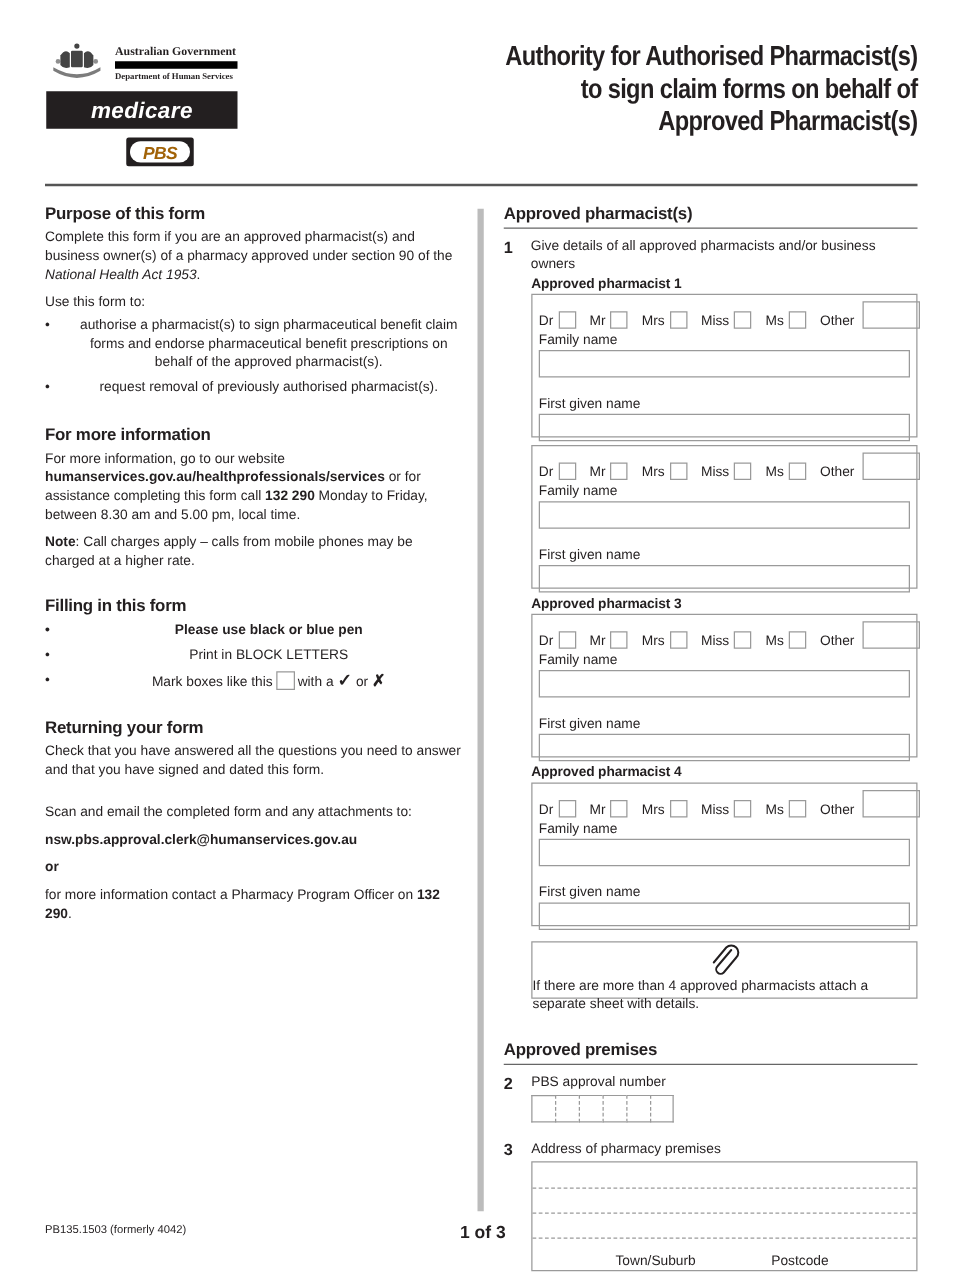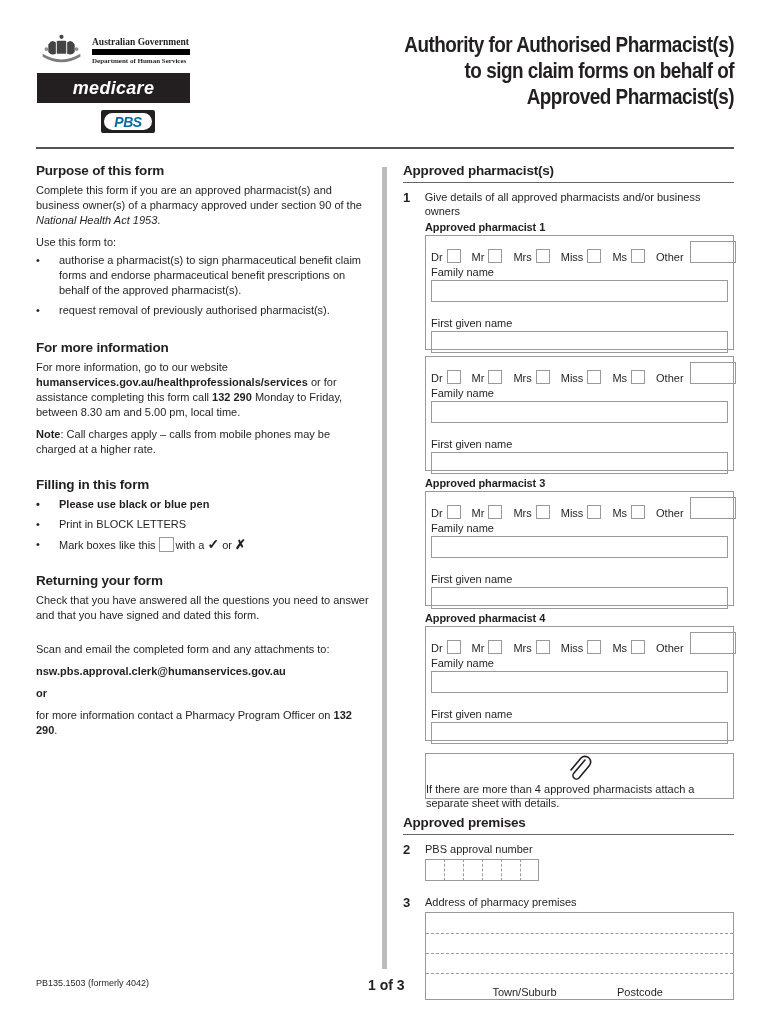--- a/index.html
+++ b/index.html
@@ -11,32 +11,32 @@
   .gov-row { display: flex; align-items: center; height: 42px; }
   .crest { width: 52px; height: 42px; }
   .gov-text { margin-left: 6px; font-family: "Liberation Serif", serif; }
   .gov-name { font-size: 9.5px; font-weight: bold; border-bottom: 6px solid #000000; padding-bottom: 2px; width: 98px; }
   .gov-dept { font-size: 7px; font-weight: bold; padding-top: 2px; white-space: nowrap; }
   .medicare-bar { position: absolute; left: 37px; top: 73px; width: 153px; height: 30px; background: #231f20; color: #fff;
     font-style: italic; font-weight: bold; font-size: 18px; display: flex; align-items: center; justify-content: center; letter-spacing: 0.3px; }
   .pbs-badge { position: absolute; left: 101px; top: 110px; width: 54px; height: 23px; background: #231f20; border-radius: 2px;
     display: flex; align-items: center; justify-content: center; }
   .pbs-inner { background: #fff; border-radius: 9px; width: 48px; height: 17px; display: flex; align-items: center; justify-content: center;
-    font-weight: bold; font-style: italic; font-size: 14px; color: #0369a1; letter-spacing: -0.5px; }
+    font-weight: bold; font-style: italic; font-size: 14px; color: #a16207; letter-spacing: -0.5px; }
 
   .doc-title { position: absolute; right: 36px; top: 32px; width: 420px; text-align: right; font-family: "Liberation Sans", sans-serif;
     font-weight: bold; font-size: 22px; line-height: 26px; letter-spacing: -0.6px; transform: scaleX(0.86); transform-origin: right top; }
   .title-rule { position: absolute; left: 36px; top: 147px; width: 698px; height: 2px; background: #555; }
 
   
   .left-col { position: absolute; left: 36px; top: 163px; width: 335px; font-size: 11px; line-height: 15px; }
   .sec-h { font-size: 13.5px; font-weight: bold; margin-bottom: 5px; letter-spacing: -0.2px; }
   .p { margin-bottom: 7px; }
   .bullets { list-style: none; }
-  .bullets li { position: relative; padding-left: 23px; margin-bottom: 5px; }
+  .bullets li { position: relative; padding-left: 23px; margin-bottom: 5px; text-align: center; }
   .bullets li::before { content: "•"; position: absolute; left: 0; top: 0; }
   .b { font-weight: bold; }
   .i { font-style: italic; }
   .mini-box { display: inline-block; width: 15px; height: 15px; border: 1px solid #999; vertical-align: -3px; margin: 0 2px 0 3px; }
 
   .divider-bar { position: absolute; left: 382px; top: 167px; width: 5px; height: 802px; background: #bcbcbc; }
 
   
   .right-col { position: absolute; left: 403px; top: 163px; width: 331px; font-size: 11px; }
   .r-sec-h { font-size: 13.5px; font-weight: bold; padding-bottom: 4px; border-bottom: 1.5px solid #666; margin-bottom: 7px; letter-spacing: -0.2px; }
@@ -301,21 +301,21 @@
 
   <div class="note-box">
     <div class="clip">
       <svg width="26" height="28" viewBox="0 0 26 28">
         <path d="M18 6 L7 19 a3.5 3.5 0 0 0 5 5 L22 12 a5.5 5.5 0 0 0 -8 -8 L4 16" fill="none" stroke="#231f20" stroke-width="1.6" stroke-linecap="round"></path>
       </svg>
     </div>
     <div class="note-text">If there are more than 4 approved pharmacists attach a separate sheet with details.</div>
   </div>
 
-  <div class="r-sec-h" style="margin-top:16px">Approved premises</div>
+  <div class="r-sec-h" style="margin-top:33px">Approved premises</div>
   <div class="q-row">
     <div class="q-num">2</div>
     <div class="q-text">PBS approval number</div>
   </div>
   <div class="pbs-num">
     <div class="pbs-cell"></div>
     <div class="pbs-cell"></div>
     <div class="pbs-cell"></div>
     <div class="pbs-cell"></div>
     <div class="pbs-cell"></div>

